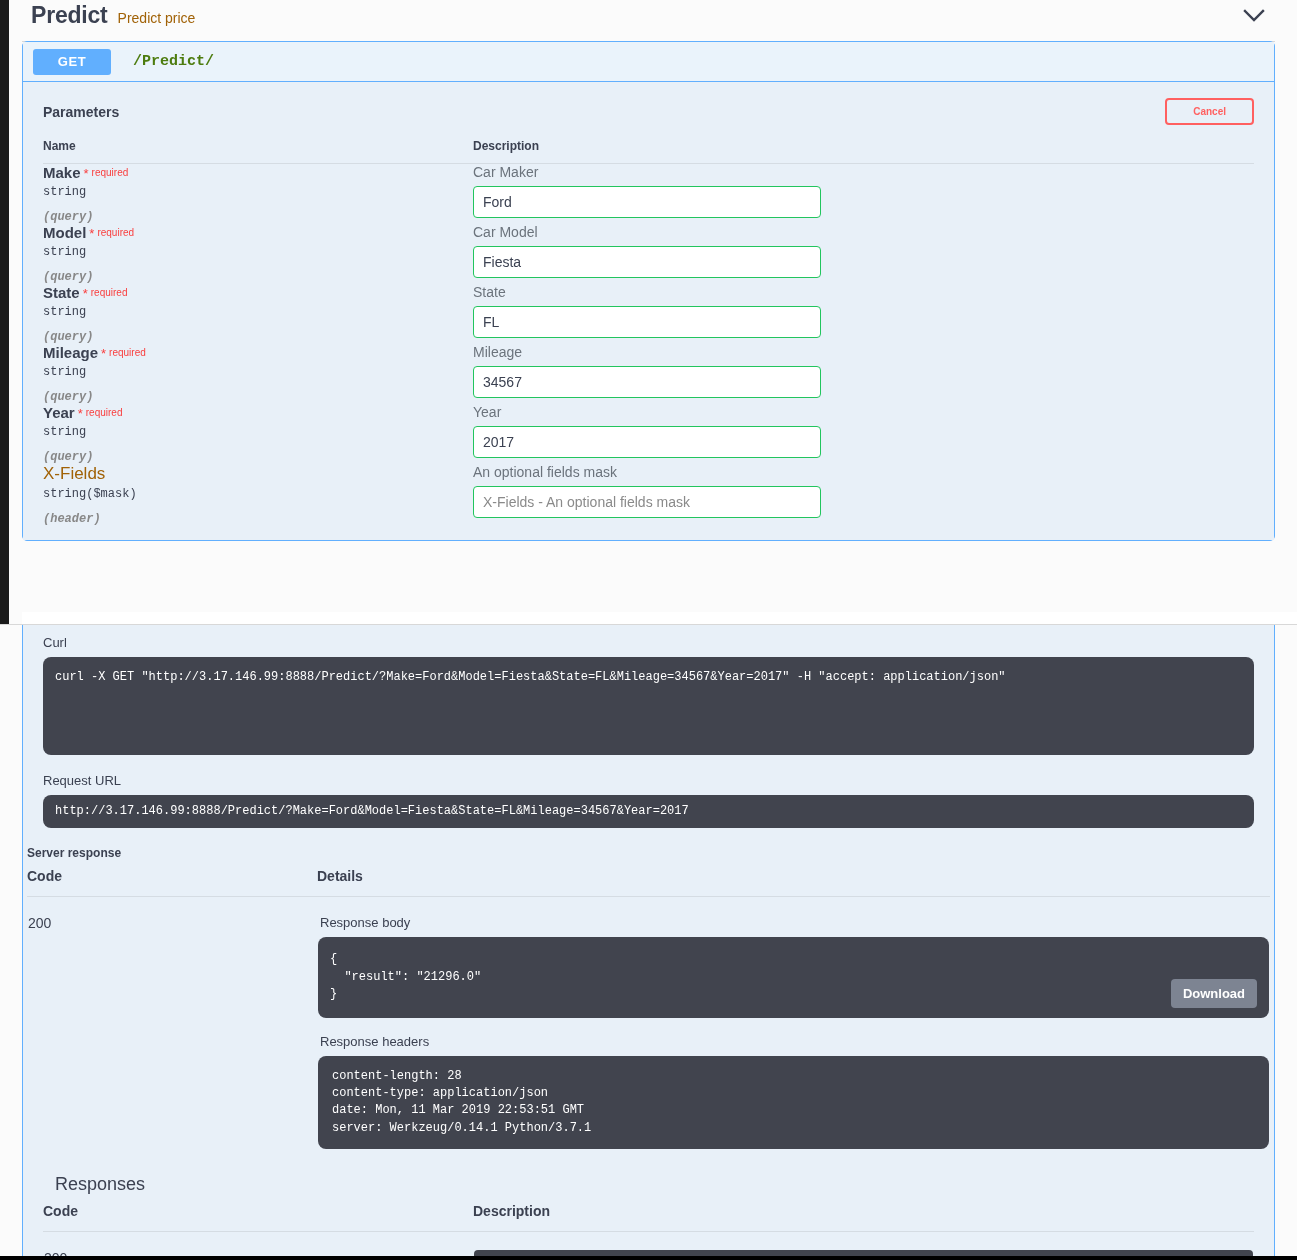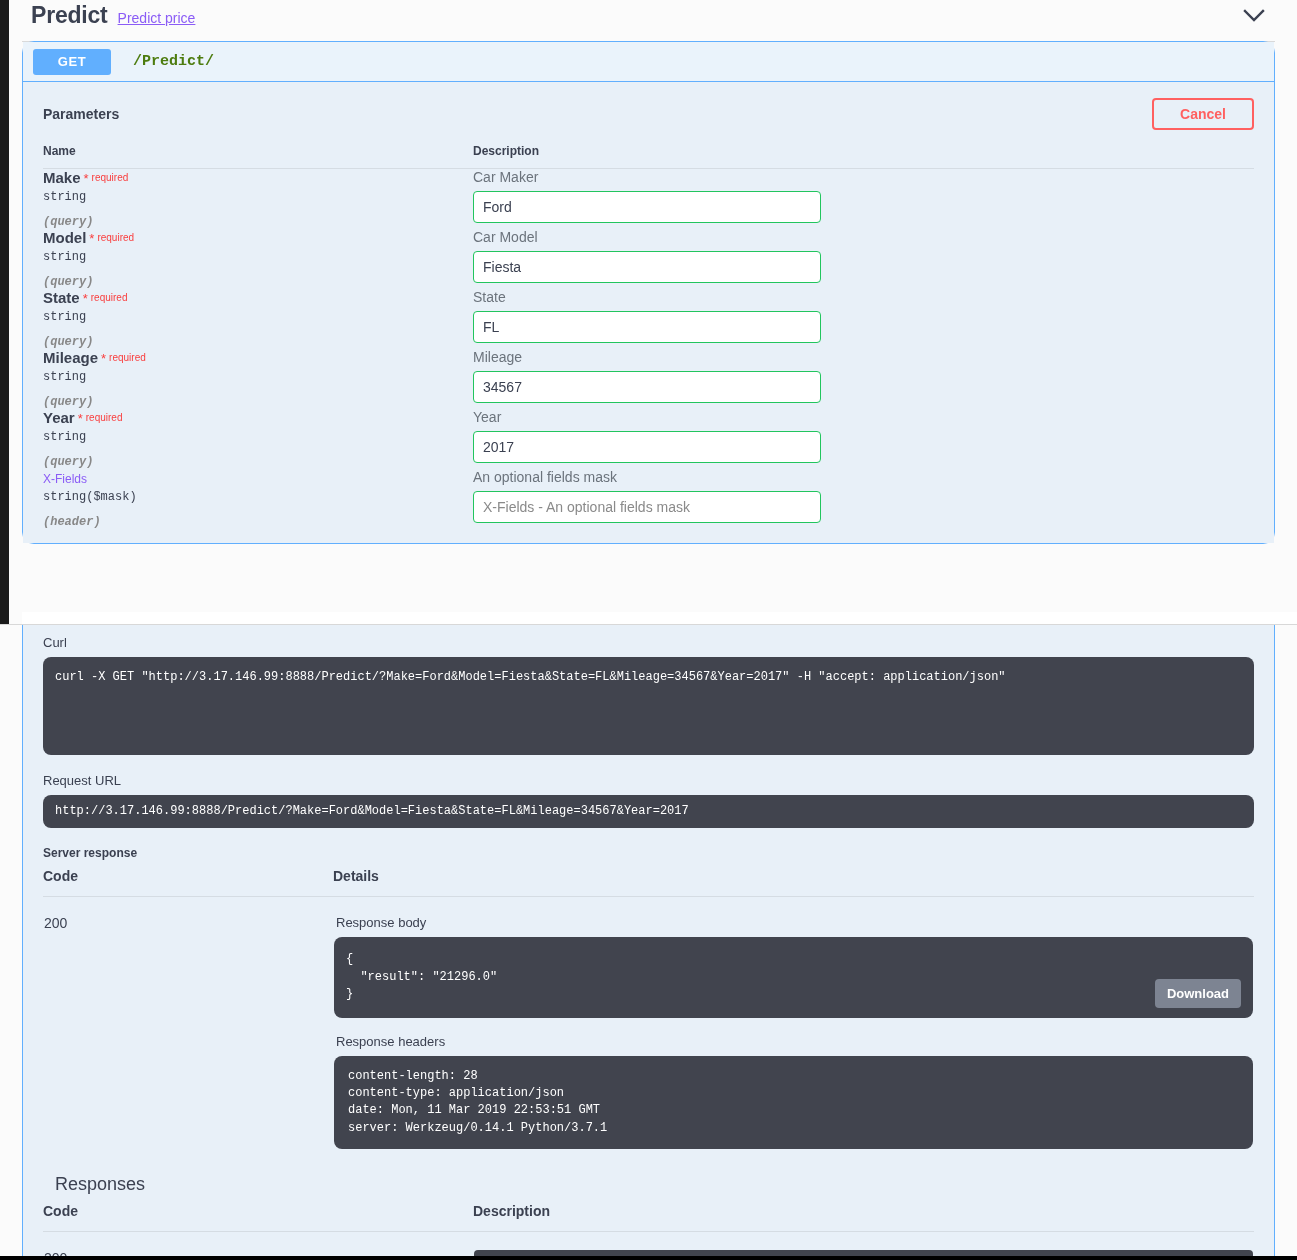--- a/index.html
+++ b/index.html
@@ -40,35 +40,35 @@
 
   
   .tag-header {
     display: flex; align-items: baseline; gap: 10px;
     padding: 0 30px 0 31px; height: 34px;
   }
   .tag-title {
     font-size: 23px; font-weight: bold; color: #3b4151;
     letter-spacing: -0.2px; line-height: 30px;
   }
-  .tag-desc { font-size: 14px; color: #8b5cf6; text-decoration: underline; }
+  .tag-desc { font-size: 14px; color: #a16207; }
   .tag-chevron {
     margin-left: auto; width: 26px; height: 26px;
     display: flex; align-items: center; justify-content: center;
     cursor: pointer; color: #3b4151;
   }
   .tag-rule {
     margin: 7px 22px 0 22px; border-bottom: 1px solid #d9d9d9;
   }
 
   
   .opblock {
     position: absolute; left: 22px; top: 41px; width: 1253px;
     border: 1px solid #61affe;
-    border-radius: 12px;
+    border-radius: 5px;
     background: #e8f0f8;
   }
   .opblock-summary {
     display: flex; align-items: center;
     background: #eaf3fb;
     border-bottom: 1px solid #61affe;
     padding: 5px 10px 5px 10px; height: 40px;
   }
   .method-badge {
     background: #61affe; color: #fff;
@@ -88,40 +88,40 @@
 
   .opblock-body { background: #e8f0f8; padding: 0 20px 14px 20px; }
 
   .params-header {
     display: flex; align-items: center; justify-content: space-between;
     padding: 16px 0 14px 0;
   }
   .params-title { font-size: 14px; font-weight: bold; color: #3b4151; }
   .btn-cancel {
     border: 2px solid #ff6060; color: #ff6060; background: transparent;
-    border-radius: 4px; font-size: 14px; font-weight: bold;
+    border-radius: 4px; font-size: 10px; font-weight: bold;
     padding: 6px 26px; cursor: pointer;
     font-family: "Liberation Sans", sans-serif;
   }
 
   table.params { width: 100%; border-collapse: collapse; }
   table.params thead th {
     text-align: left; font-size: 12px; font-weight: bold; color: #3b4151;
     padding: 0 0 10px 0; border-bottom: 1px solid #d5dce3;
   }
   th.col-name { width: 430px; padding-left: 2px; }
   th.col-desc { padding-left: 2px; }
   table.params td { vertical-align: top; padding: 0; }
 
   .p-name-cell { padding-top: 16px; padding-bottom: 6px; }
   .p-name {
     font-size: 15px; font-weight: bold; color: #3b4151;
     display: inline;
   }
-  .p-name.optional { font-weight: normal; font-size: 12px; color: #8b5cf6; }
+  .p-name.optional { font-weight: normal; font-size: 17px; color: #a16207; }
   .p-star { color: #f93e3e; font-size: 13px; margin-left: 3px; }
   .p-required {
     color: #f93e3e; font-size: 10px; font-weight: normal;
     margin-left: 3px; vertical-align: 2px;
   }
   .p-type {
     font-family: "Liberation Mono", monospace;
     font-size: 12px; color: #3b4151; margin-top: 3px;
   }
   .p-in {
@@ -325,21 +325,21 @@
       <div class="curl-wrap" style="padding-top:8px;">
         <div class="lbl">Curl</div>
         <div class="codeblock curl-box">curl -X GET "http://3.17.146.99:8888/Predict/?Make=Ford&amp;Model=Fiesta&amp;State=FL&amp;Mileage=34567&amp;Year=2017" -H "accept: application/json"</div>
       </div>
 
       <div class="curl-wrap" style="padding-top:16px;">
         <div class="lbl">Request URL</div>
         <div class="codeblock requrl-box">http://3.17.146.99:8888/Predict/?Make=Ford&amp;Model=Fiesta&amp;State=FL&amp;Mileage=34567&amp;Year=2017</div>
       </div>
 
-      <div style="padding:0 20px;">
+      <div style="padding:0 4px;">
         <div class="sr-title">Server response</div>
 
         <table class="resp">
           <thead>
             <tr>
               <th class="rc">Code</th>
               <th>Details</th>
             </tr>
           </thead>
           <tbody>

